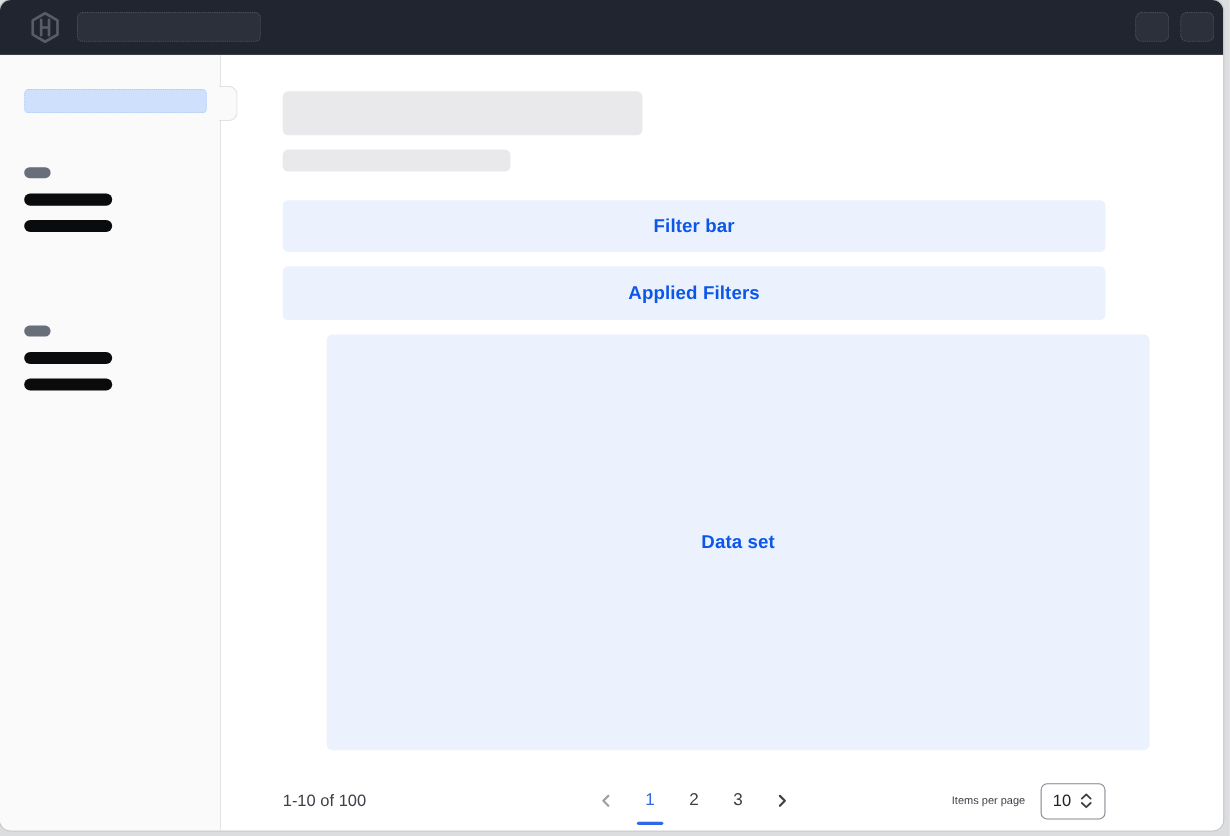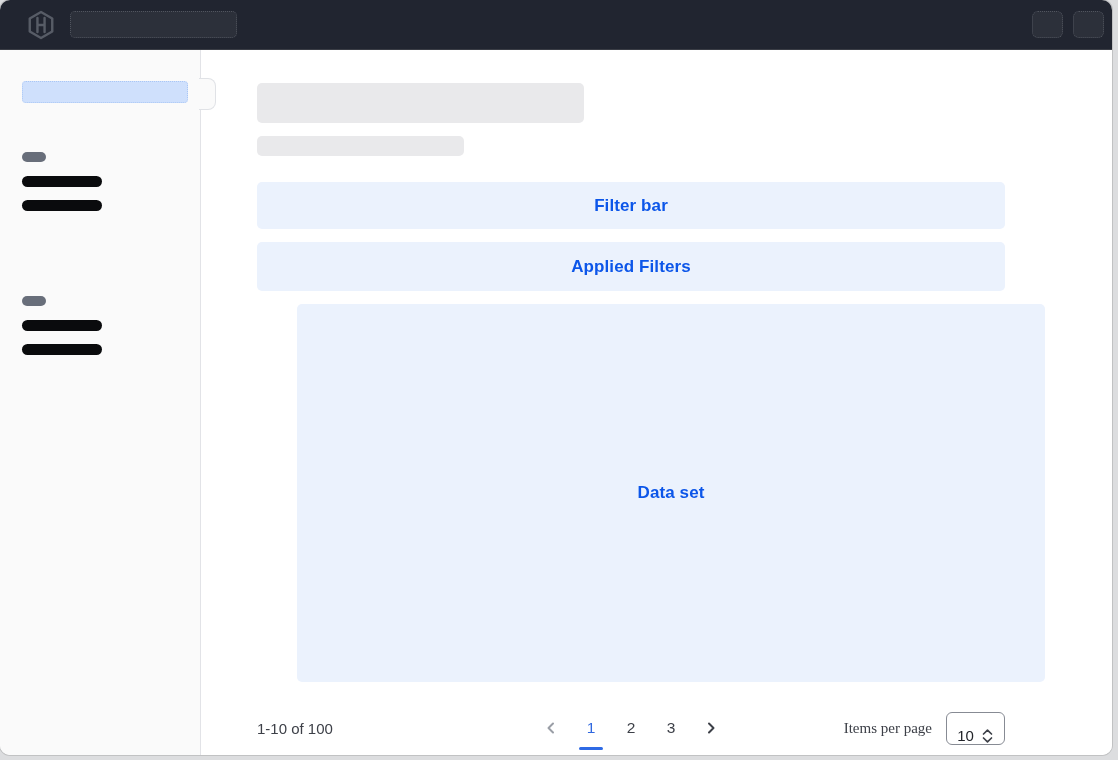--- a/index.html
+++ b/index.html
@@ -114,26 +114,26 @@
     font-family: "Liberation Sans", sans-serif;
   }
   .pg-item.active { color: #3068df; }
   .pg-item.active::after {
     content: ""; position: absolute; left: 0; right: 0; bottom: -9px;
     height: 3px; border-radius: 2px; background: #2e6ae5;
   }
   .pg-chevron svg { display: block; }
   .pg-chevron.disabled { cursor: default; }
   .pg-right { margin-left: auto; display: flex; align-items: center; }
-  .pg-ipp-label { font-size: 15px; color: #3d4048; margin-right: 14px; font-family: Liberation Serif, serif; }
+  .pg-ipp-label { font-size: 10px; color: #3d4048; margin-right: 14px; }
   .pg-select {
     width: 59px; height: 33px;
     border: 1px solid #878b94; border-radius: 6px;
     background: #ffffff;
-    display: inline-flex; align-items: flex-end; justify-content: center; gap: 7px;
+    display: inline-flex; align-items: center; justify-content: center; gap: 7px;
     font-size: 15px; color: #22242a;
     cursor: pointer;
   }
   .pg-select svg { display: block; }
 </style>
 </head>
 <body>
 
 <div class="window">
 

